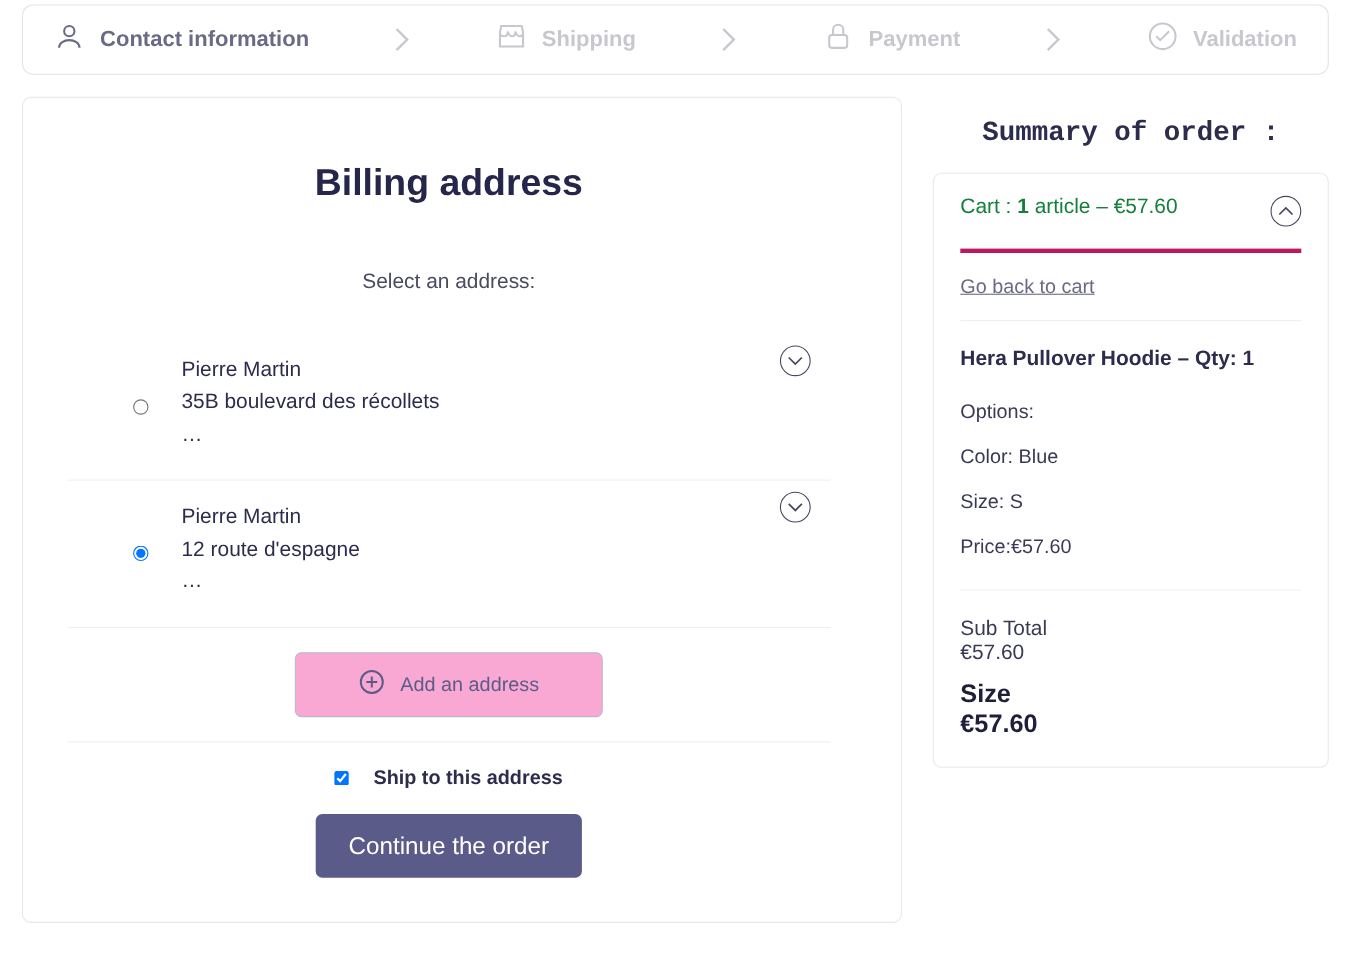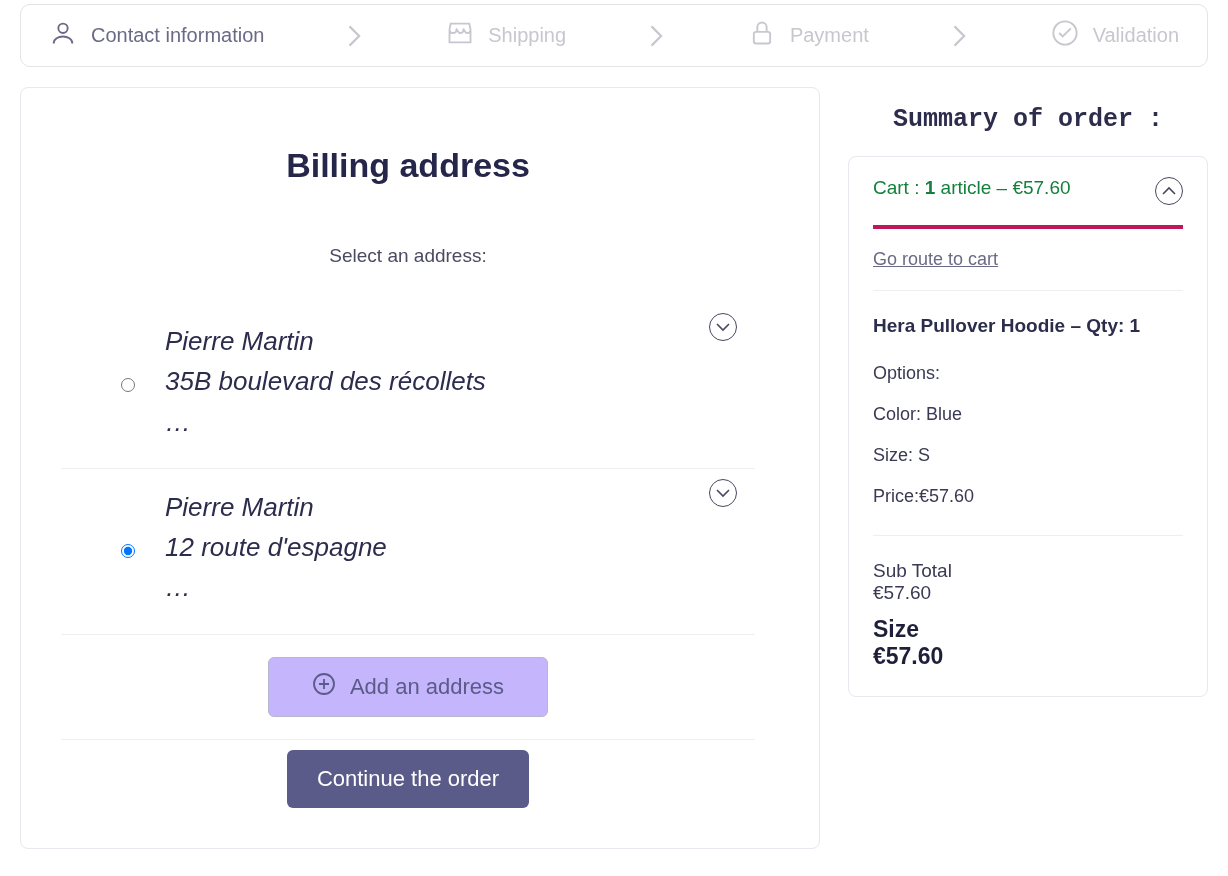--- a/index.html
+++ b/index.html
@@ -13,20 +13,21 @@
 
 
 .progress {
   display: flex;
   align-items: center;
   border: 1px solid #e4e4e8;
   border-radius: 10px;
   padding: 14px 28px;
   margin: 4px 0 20px 0;
   gap: 8px;
+  font-weight: bold;
 }
 .progress-step {
   display: flex;
   align-items: center;
   gap: 14px;
   color: #c7c7cf;
   font-size: 20px;
 }
 .progress-step.active { color: #6a6a86; }
 .progress-sep {
@@ -72,25 +73,24 @@
   position: relative;
   border-bottom: 1px solid #efeff3;
 }
 .address-item:first-child { border-top: none; }
 .address-radio {
   width: 14px; height: 14px;
   position: absolute; left: 90px; top: 50%;
   transform: translate(-30px,-50%);
 }
 .address-text {
-  font-size: 26px;
+  font-size: 19px;
   color: #2c2c4d;
   line-height: 1.55;
   padding-left: 14px;
-  font-style: italic;
 }
 .address-expand {
   position: absolute;
   right: 18px;
   top: 10px;
   width: 28px; height: 28px;
   border: 1.5px solid #474760;
   border-radius: 50%;
   display: flex;
   align-items: center; justify-content: center;
@@ -99,23 +99,23 @@
 .address-expand svg { width: 14px; height: 10px; }
 
 .add-address {
   display: flex;
   align-items: center;
   justify-content: center;
   gap: 14px;
   margin: 22px auto;
   border: 1px solid #b8b8cc;
   border-radius: 6px;
-  background: #c4b5fd;
+  background: #f9a8d4;
   padding: 14px 36px;
-  font-size: 22px;
+  font-size: 18px;
   color: #5b5b87;
   cursor: pointer;
   width: 280px;
 }
 .add-address svg { width: 24px; height: 24px; }
 
 .divider { border-top: 1px solid #efeff3; margin: 10px 0; }
 
 .ship-to {
   display: flex;
@@ -316,39 +316,43 @@
           <svg viewBox="0 0 24 24" fill="none" stroke="#5b5b87" stroke-width="1.8">
               <circle cx="12" cy="12" r="10"></circle>
               <path d="M12 7v10M7 12h10"></path>
             </svg>
         </span>
         <span>Add an address</span>
       </button>
 
       <div class="divider"></div>
 
+      <label class="ship-to">
+        <input type="checkbox" checked="" style="">
+        <span>Ship to this address</span>
+      </label>
 
       <button class="continue">Continue the order</button>
     </div>
 
     <div class="summary">
       <h2 class="summary-title">Summary of order :</h2>
       <div class="summary-box">
         <div class="cart-row">
           <span>
             <span>Cart : </span><b>1</b><span> article – €57.60</span>
           </span>
           <div class="collapse-btn">
             <svg viewBox="0 0 14 10" fill="none" stroke="#474760" stroke-width="1.6">
                 <path d="M1 8l6-6 6 6"></path>
               </svg>
           </div>
         </div>
 
-        <a class="back-link">Go route to cart</a>
+        <a class="back-link">Go back to cart</a>
 
         <div class="item-name">Hera Pullover Hoodie – Qty: 1</div>
         <div class="item-field">Options:</div>
         <div class="item-field">Color: Blue</div>
         <div class="item-field">Size: S</div>
         <div class="item-field">Price:€57.60</div>
 
         <div class="totals">
           <div class="total-row">
             <span>Sub Total</span>

